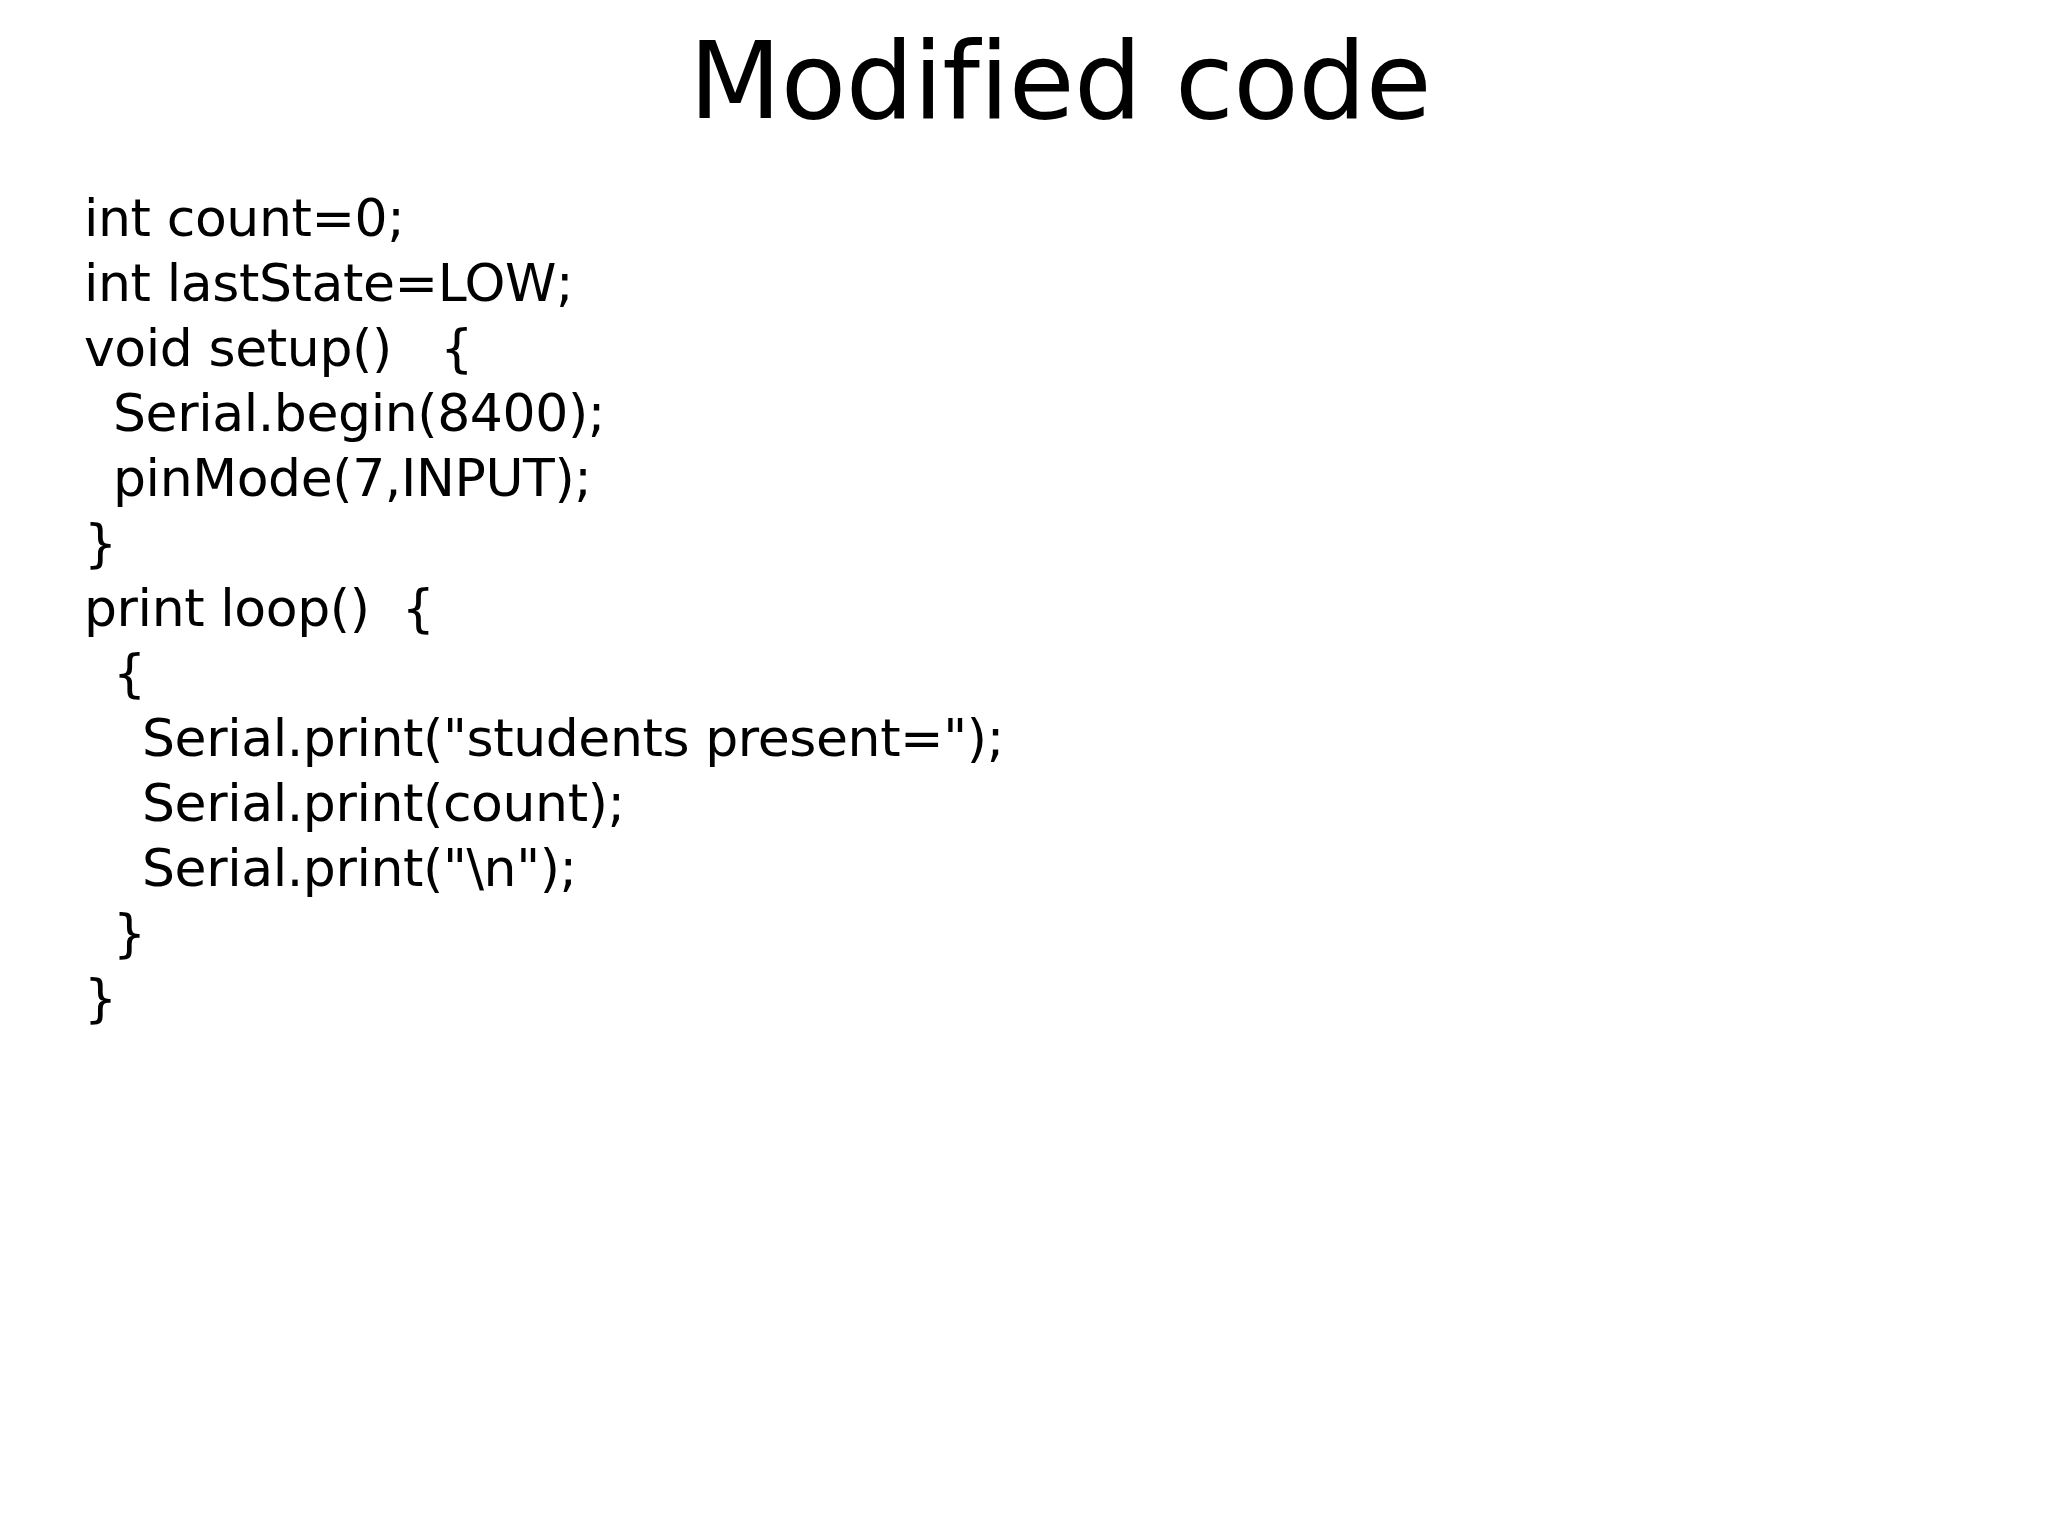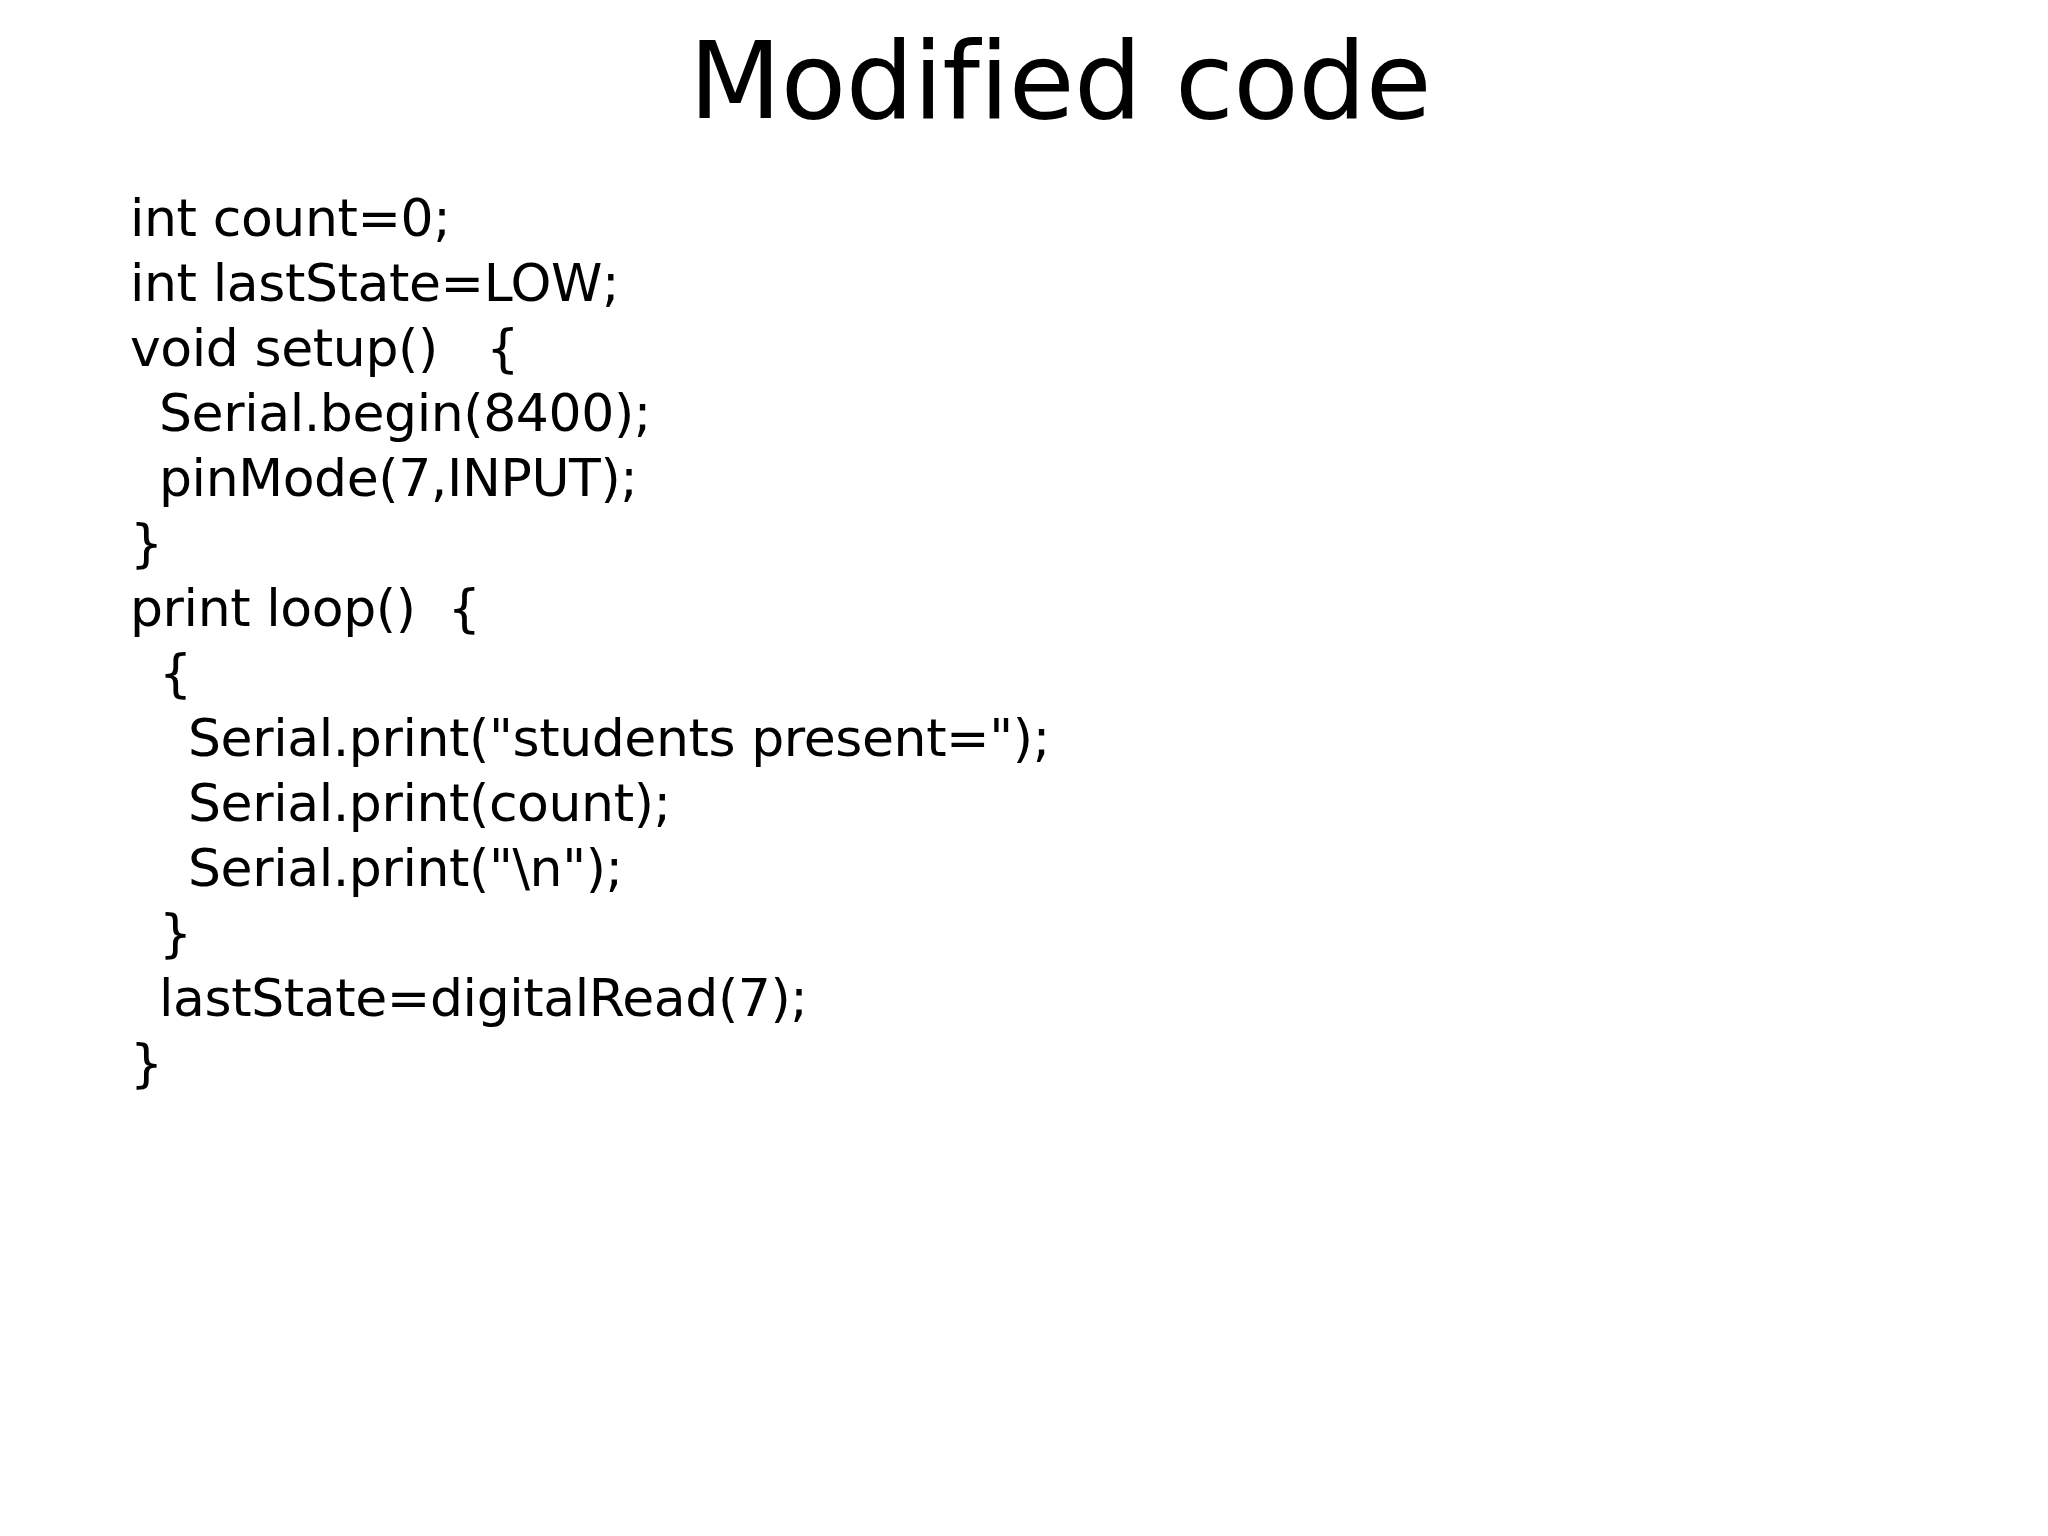--- a/index.html
+++ b/index.html
@@ -41,21 +41,20 @@
     position: absolute;
     top: 186px;
     left: 84px;
     width: 1900px;
     font-family: "DejaVu Sans", sans-serif;
     font-size: 52px;
     font-weight: 400;
     line-height: 65px;
     color: #000000;
     letter-spacing: -0.4px;
-    margin-left: 46px;
   }
   .code-line {
     display: block;
     white-space: pre;
     height: 65px;
   }
   .indent-0 { padding-left: 0px; }
   .indent-1 { padding-left: 29px; }
   .indent-2 { padding-left: 58px; }
 </style>
@@ -72,17 +71,16 @@
       <span class="code-line indent-0">void setup()   {</span>
       <span class="code-line indent-1">Serial.begin(8400);</span>
       <span class="code-line indent-1">pinMode(7,INPUT);</span>
       <span class="code-line indent-0">}</span>
       <span class="code-line indent-0">print loop()  {</span>
       <span class="code-line indent-1">{</span>
       <span class="code-line indent-2">Serial.print("students present=");</span>
       <span class="code-line indent-2">Serial.print(count);</span>
       <span class="code-line indent-2">Serial.print("\n");</span>
       <span class="code-line indent-1">}</span>
-      <span class="code-line indent-1">lastState=digitalRead(7);</span>
       <span class="code-line indent-0">}</span>
     </div>
 
 </div>
 
 </body></html>

